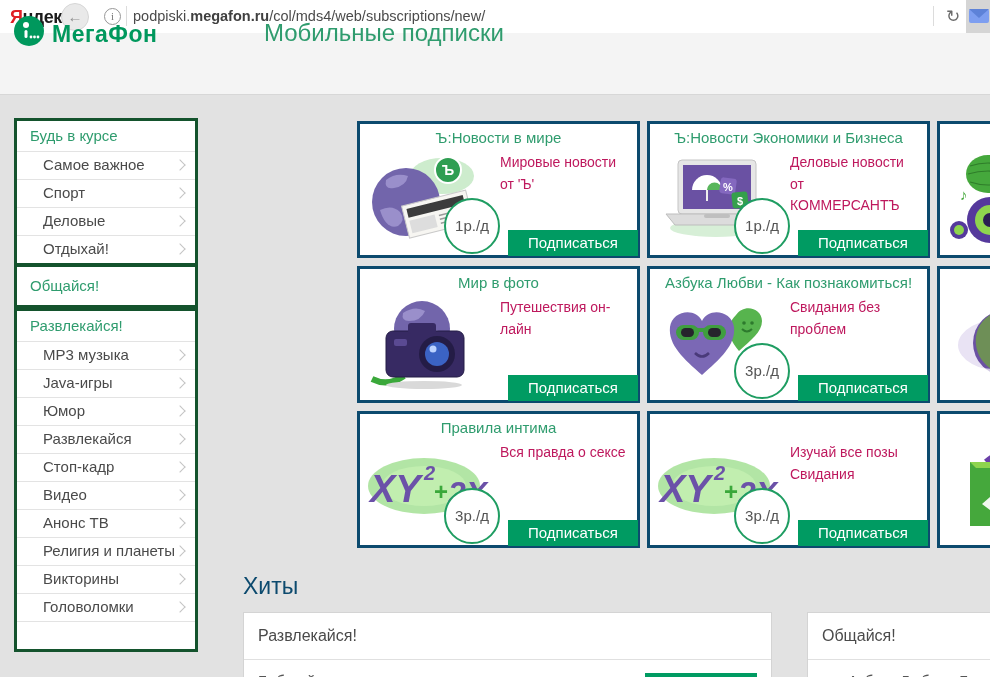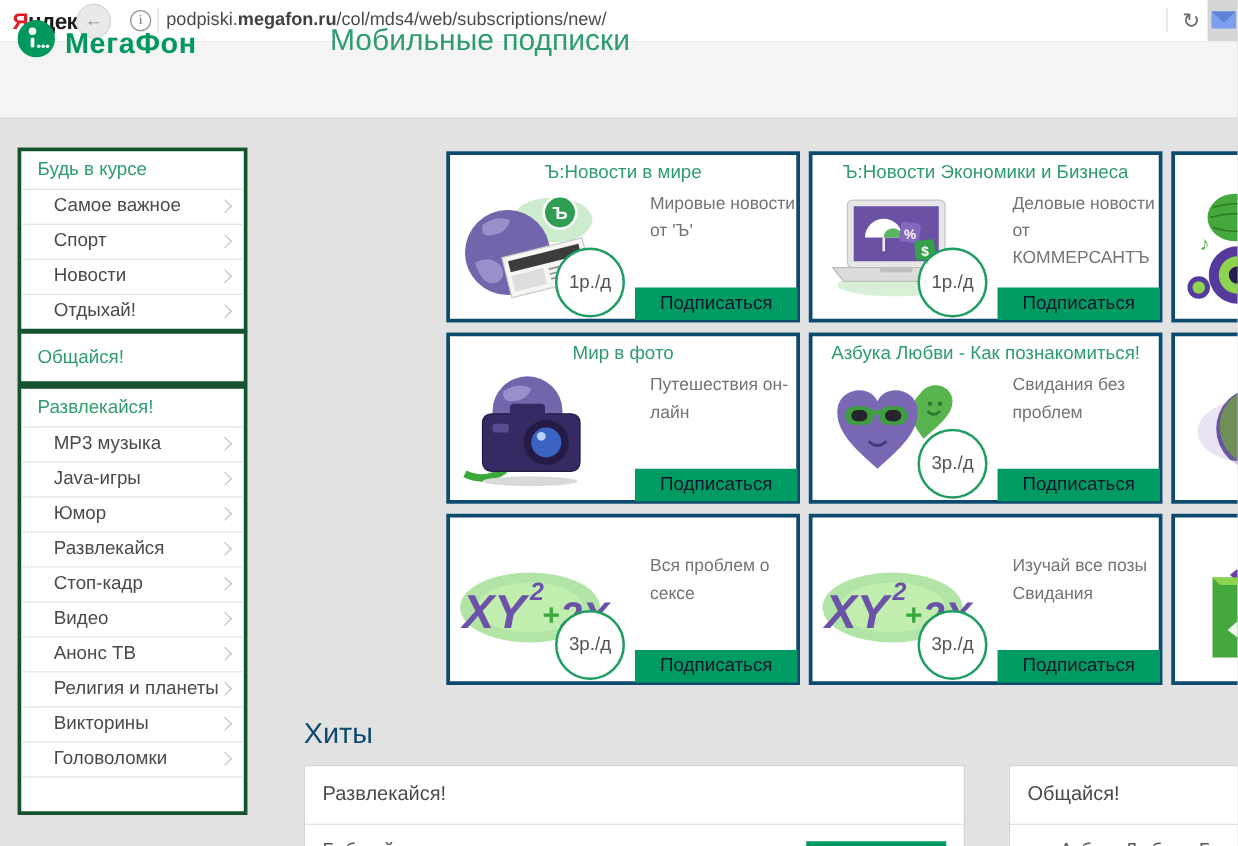--- a/index.html
+++ b/index.html
@@ -35,26 +35,26 @@
   .sheader.tall{height:38px;line-height:38px;}
   .sitem{position:relative;height:27px;line-height:26px;border-top:1px solid #e3e3e3;
          padding-left:26px;font-size:15px;color:#4a4a4a;cursor:pointer;}
   .chev{position:absolute;right:11px;top:9px;width:7px;height:7px;
         border-top:1.5px solid #c4c4c4;border-right:1.5px solid #c4c4c4;transform:rotate(45deg);}
 
   
   .card{width:283px;height:137px;background:#fff;border:3px solid #0c4a6e;box-sizing:border-box;overflow:visible;}
   .ctitle{position:absolute;left:0;top:5px;width:100%;text-align:center;font-size:15px;color:#2f9c6e;white-space:nowrap;}
   .cimg{position:absolute;left:4px;top:24px;}
-  .cdesc{position:absolute;left:160px;top:28px;width:126px;font-size:14px;line-height:1.55;color:#737373;}
+  .cdesc{position:absolute;left:140px;top:28px;width:126px;font-size:14px;line-height:1.55;color:#be185d;}
   .pricecircle{position:absolute;left:84px;top:74px;width:52px;height:52px;border-radius:50%;
                background:#fff;border:2px solid #1f9d62;color:#555;font-size:15px;
                text-align:center;line-height:52px;}
   .subbtn{position:absolute;left:148px;top:106px;width:130px;height:26px;background:#009b62;
-          color:#0f172a;font-size:15px;text-align:center;line-height:26px;cursor:pointer;}
+          color:#ffffff;font-size:15px;text-align:center;line-height:26px;cursor:pointer;}
 
   
   .hitshead{left:243px;top:573px;font-size:23px;color:#0c4a6e;}
   .panel{top:612px;height:90px;background:#fff;border:1px solid #d4d4d4;box-sizing:border-box;}
   .ptitle{height:46px;line-height:46px;padding-left:14px;font-size:16px;color:#4a4a4a;border-bottom:1px solid #e0e0e0;}
   .previewtext{position:absolute;font-size:15px;color:#555;top:59px;white-space:nowrap;}
   .minibtn{position:absolute;right:14px;top:60px;width:112px;height:26px;background:#009b62;}
 </style>
 </head>
 <body>
@@ -88,21 +88,21 @@
       <circle cx="24" cy="21" r="1.4" fill="#ffffff"></circle>
     </svg>
   </div>
   <div class="abs mf-brand">МегаФон</div>
   <div class="abs pagetitle">Мобильные подписки</div>
 
   <div class="abs sgroup" style="top:118px;">
     <div class="sheader">Будь в курсе</div>
     <div class="sitem"><span>Самое важное</span><span class="chev"></span></div>
     <div class="sitem"><span>Спорт</span><span class="chev"></span></div>
-    <div class="sitem"><span>Новости</span><span class="chev"></span></div>
+    <div class="sitem"><span>Деловые</span><span class="chev"></span></div>
     <div class="sitem"><span>Отдыхай!</span><span class="chev"></span></div>
   </div>
 
   <div class="abs sgroup" style="top:264px;">
     <div class="sheader tall">Общайся!</div>
   </div>
 
   <div class="abs sgroup" style="top:308px;">
     <div class="sheader">Развлекайся!</div>
     <div class="sitem"><span>MP3 музыка</span><span class="chev"></span></div>
@@ -204,31 +204,32 @@
         <rect x="42" y="35" width="10" height="4" fill="#3f9e3f"></rect>
         <path d="M41 60 q7 7 14 0" stroke="#4a3a7a" stroke-width="2.5" fill="none"></path>
       </svg>
     </div>
     <div class="cdesc">Свидания без проблем</div>
     <div class="pricecircle">3р./д</div>
     <div class="subbtn">Подписаться</div>
   </div>
 
   <div class="abs card" style="left:357px;top:411px;">
+    <div class="ctitle">Правила интима</div>
     <div class="cimg">
       <svg width="128" height="104" viewBox="0 0 128 104">
         <ellipse cx="60" cy="48" rx="56" ry="28" fill="#9fdf8f" opacity="0.8"></ellipse>
         <ellipse cx="60" cy="48" rx="42" ry="20" fill="#c2eeb0" opacity="0.9"></ellipse>
         <text x="6" y="64" font-style="italic" font-weight="bold" font-size="38" fill="#6b51a8">XY</text>
         <text x="60" y="42" font-style="italic" font-weight="bold" font-size="20" fill="#6b51a8">2</text>
         <text x="70" y="62" font-weight="bold" font-size="24" fill="#3aa83a">+</text>
         <text x="84" y="66" font-style="italic" font-weight="bold" font-size="32" fill="#6b51a8">2X</text>
       </svg>
     </div>
-    <div class="cdesc">Вся проблем о сексе</div>
+    <div class="cdesc">Вся правда о сексе</div>
     <div class="pricecircle">3р./д</div>
     <div class="subbtn">Подписаться</div>
   </div>
 
   <div class="abs card" style="left:647px;top:411px;">
     <div class="cimg">
       <svg width="128" height="104" viewBox="0 0 128 104">
         <ellipse cx="60" cy="48" rx="56" ry="28" fill="#9fdf8f" opacity="0.8"></ellipse>
         <ellipse cx="60" cy="48" rx="42" ry="20" fill="#c2eeb0" opacity="0.9"></ellipse>
         <text x="6" y="64" font-style="italic" font-weight="bold" font-size="38" fill="#6b51a8">XY</text>

